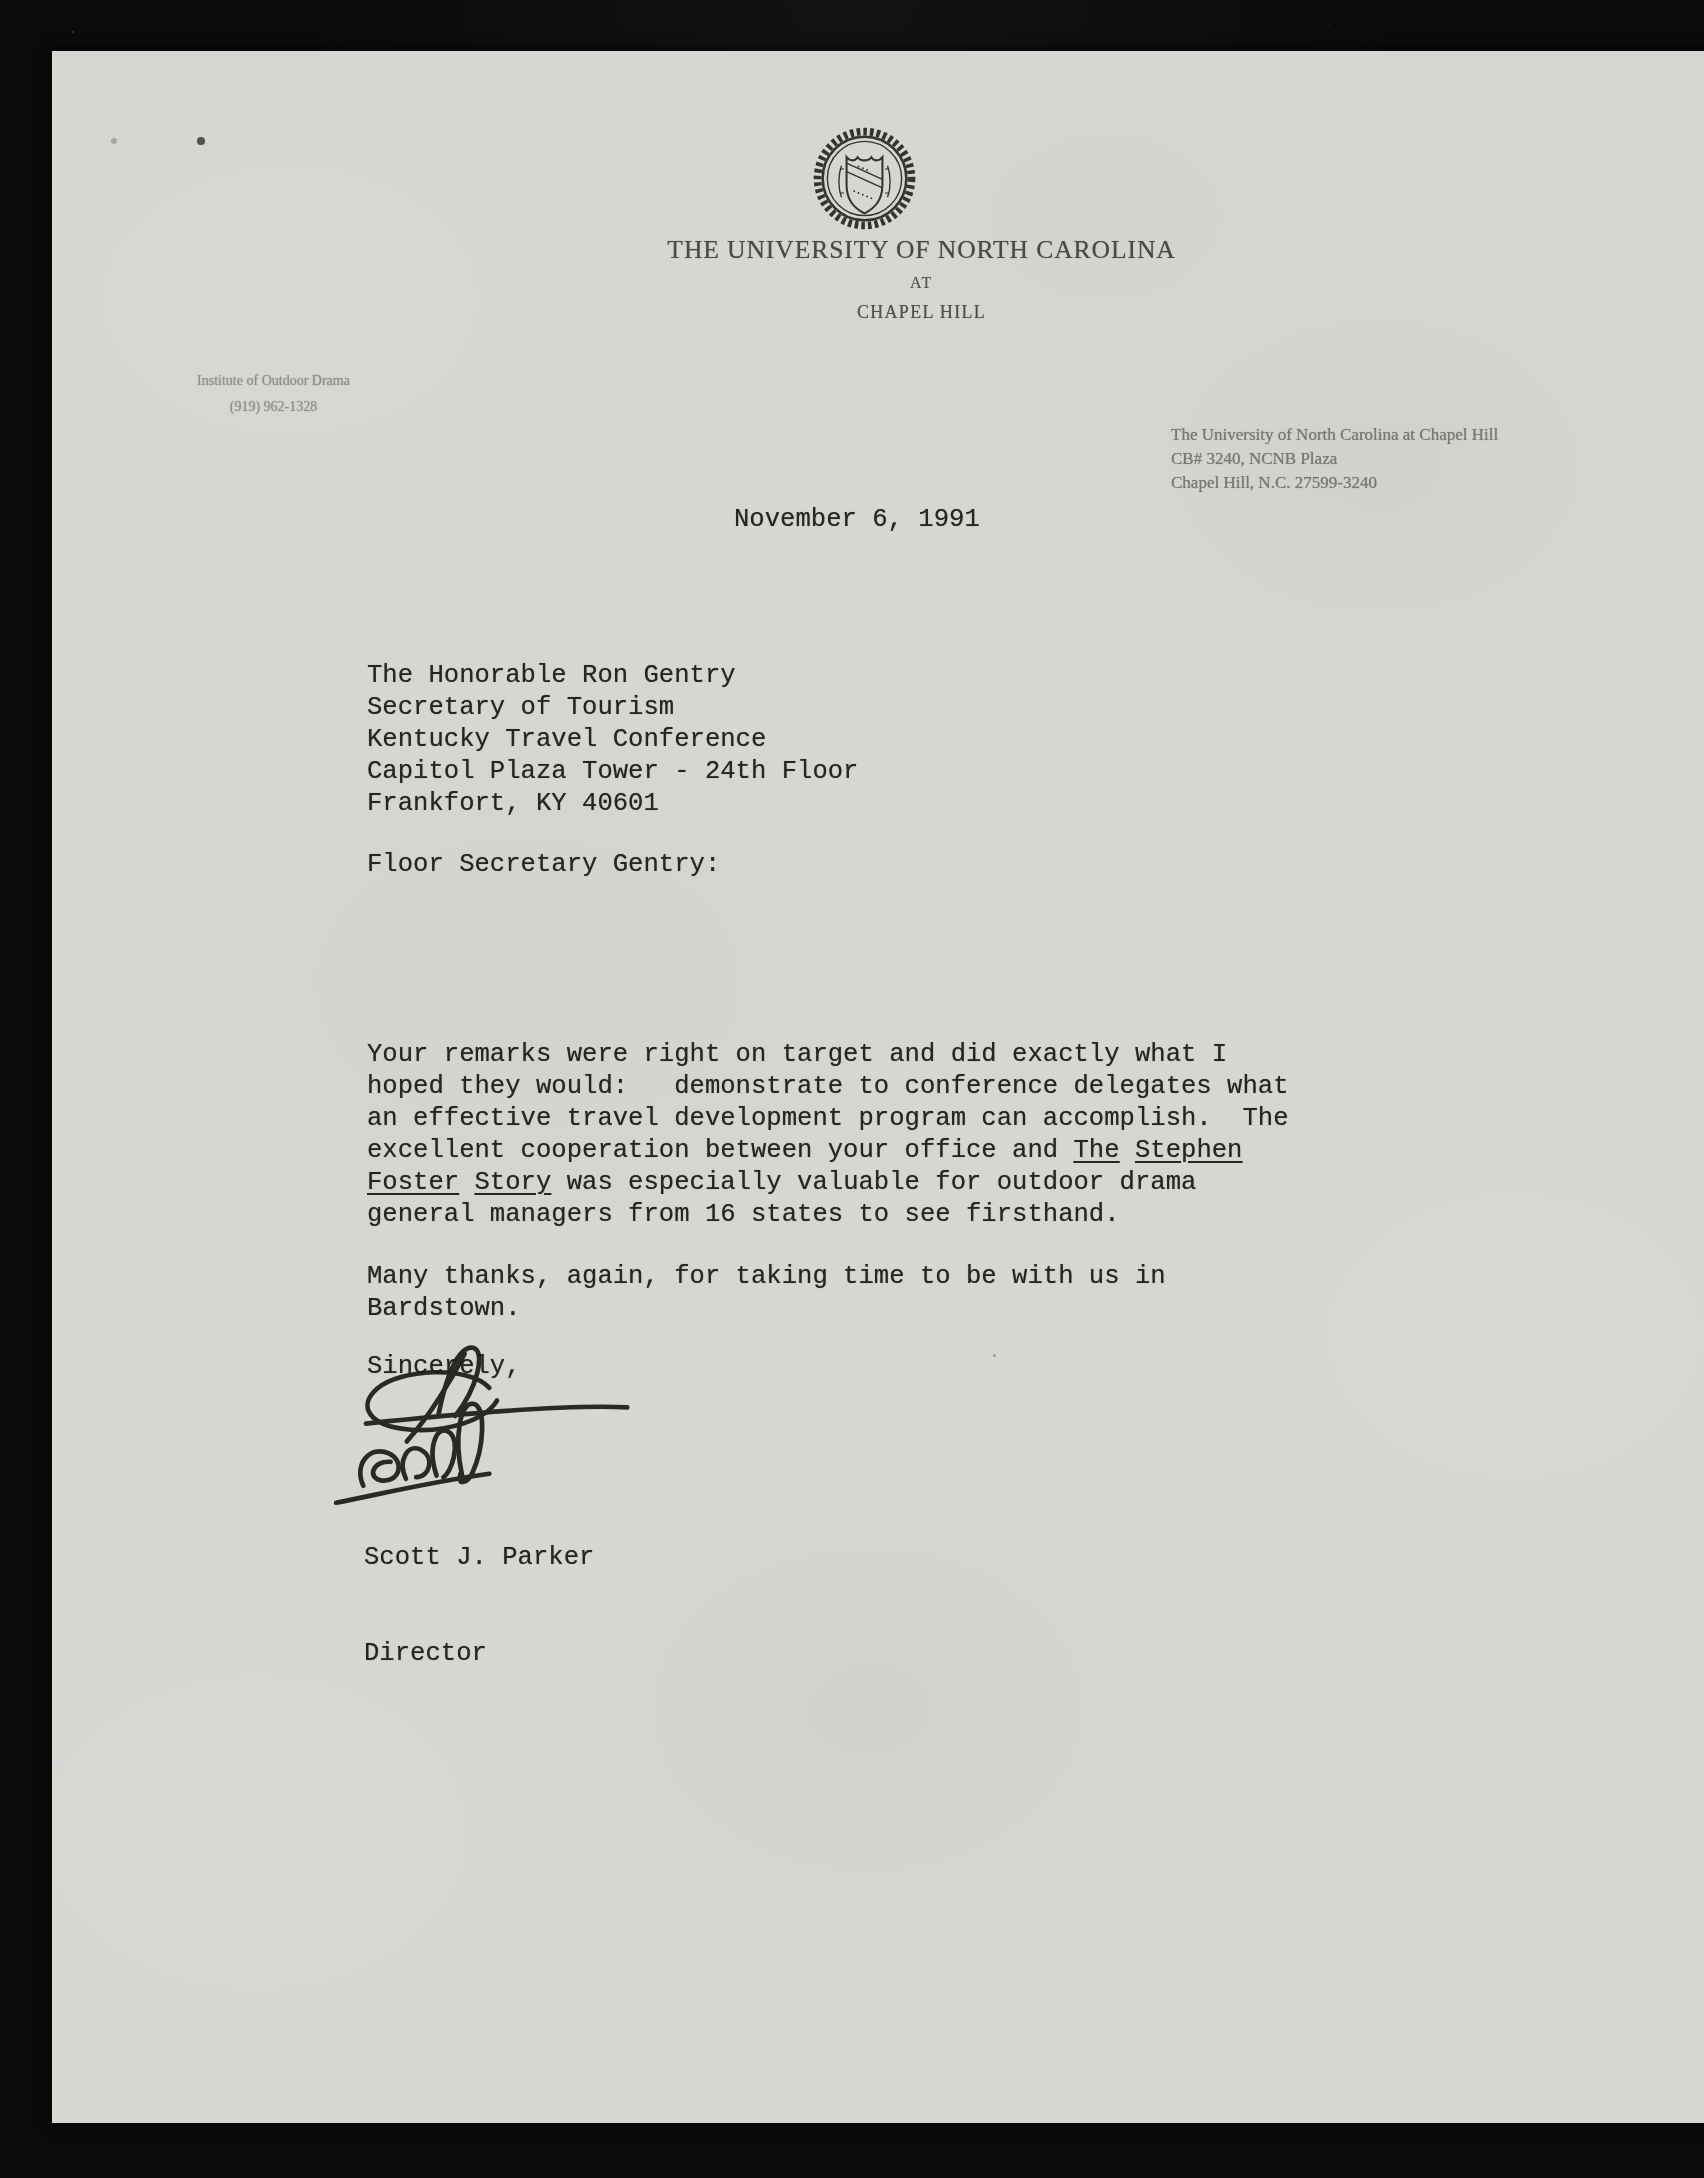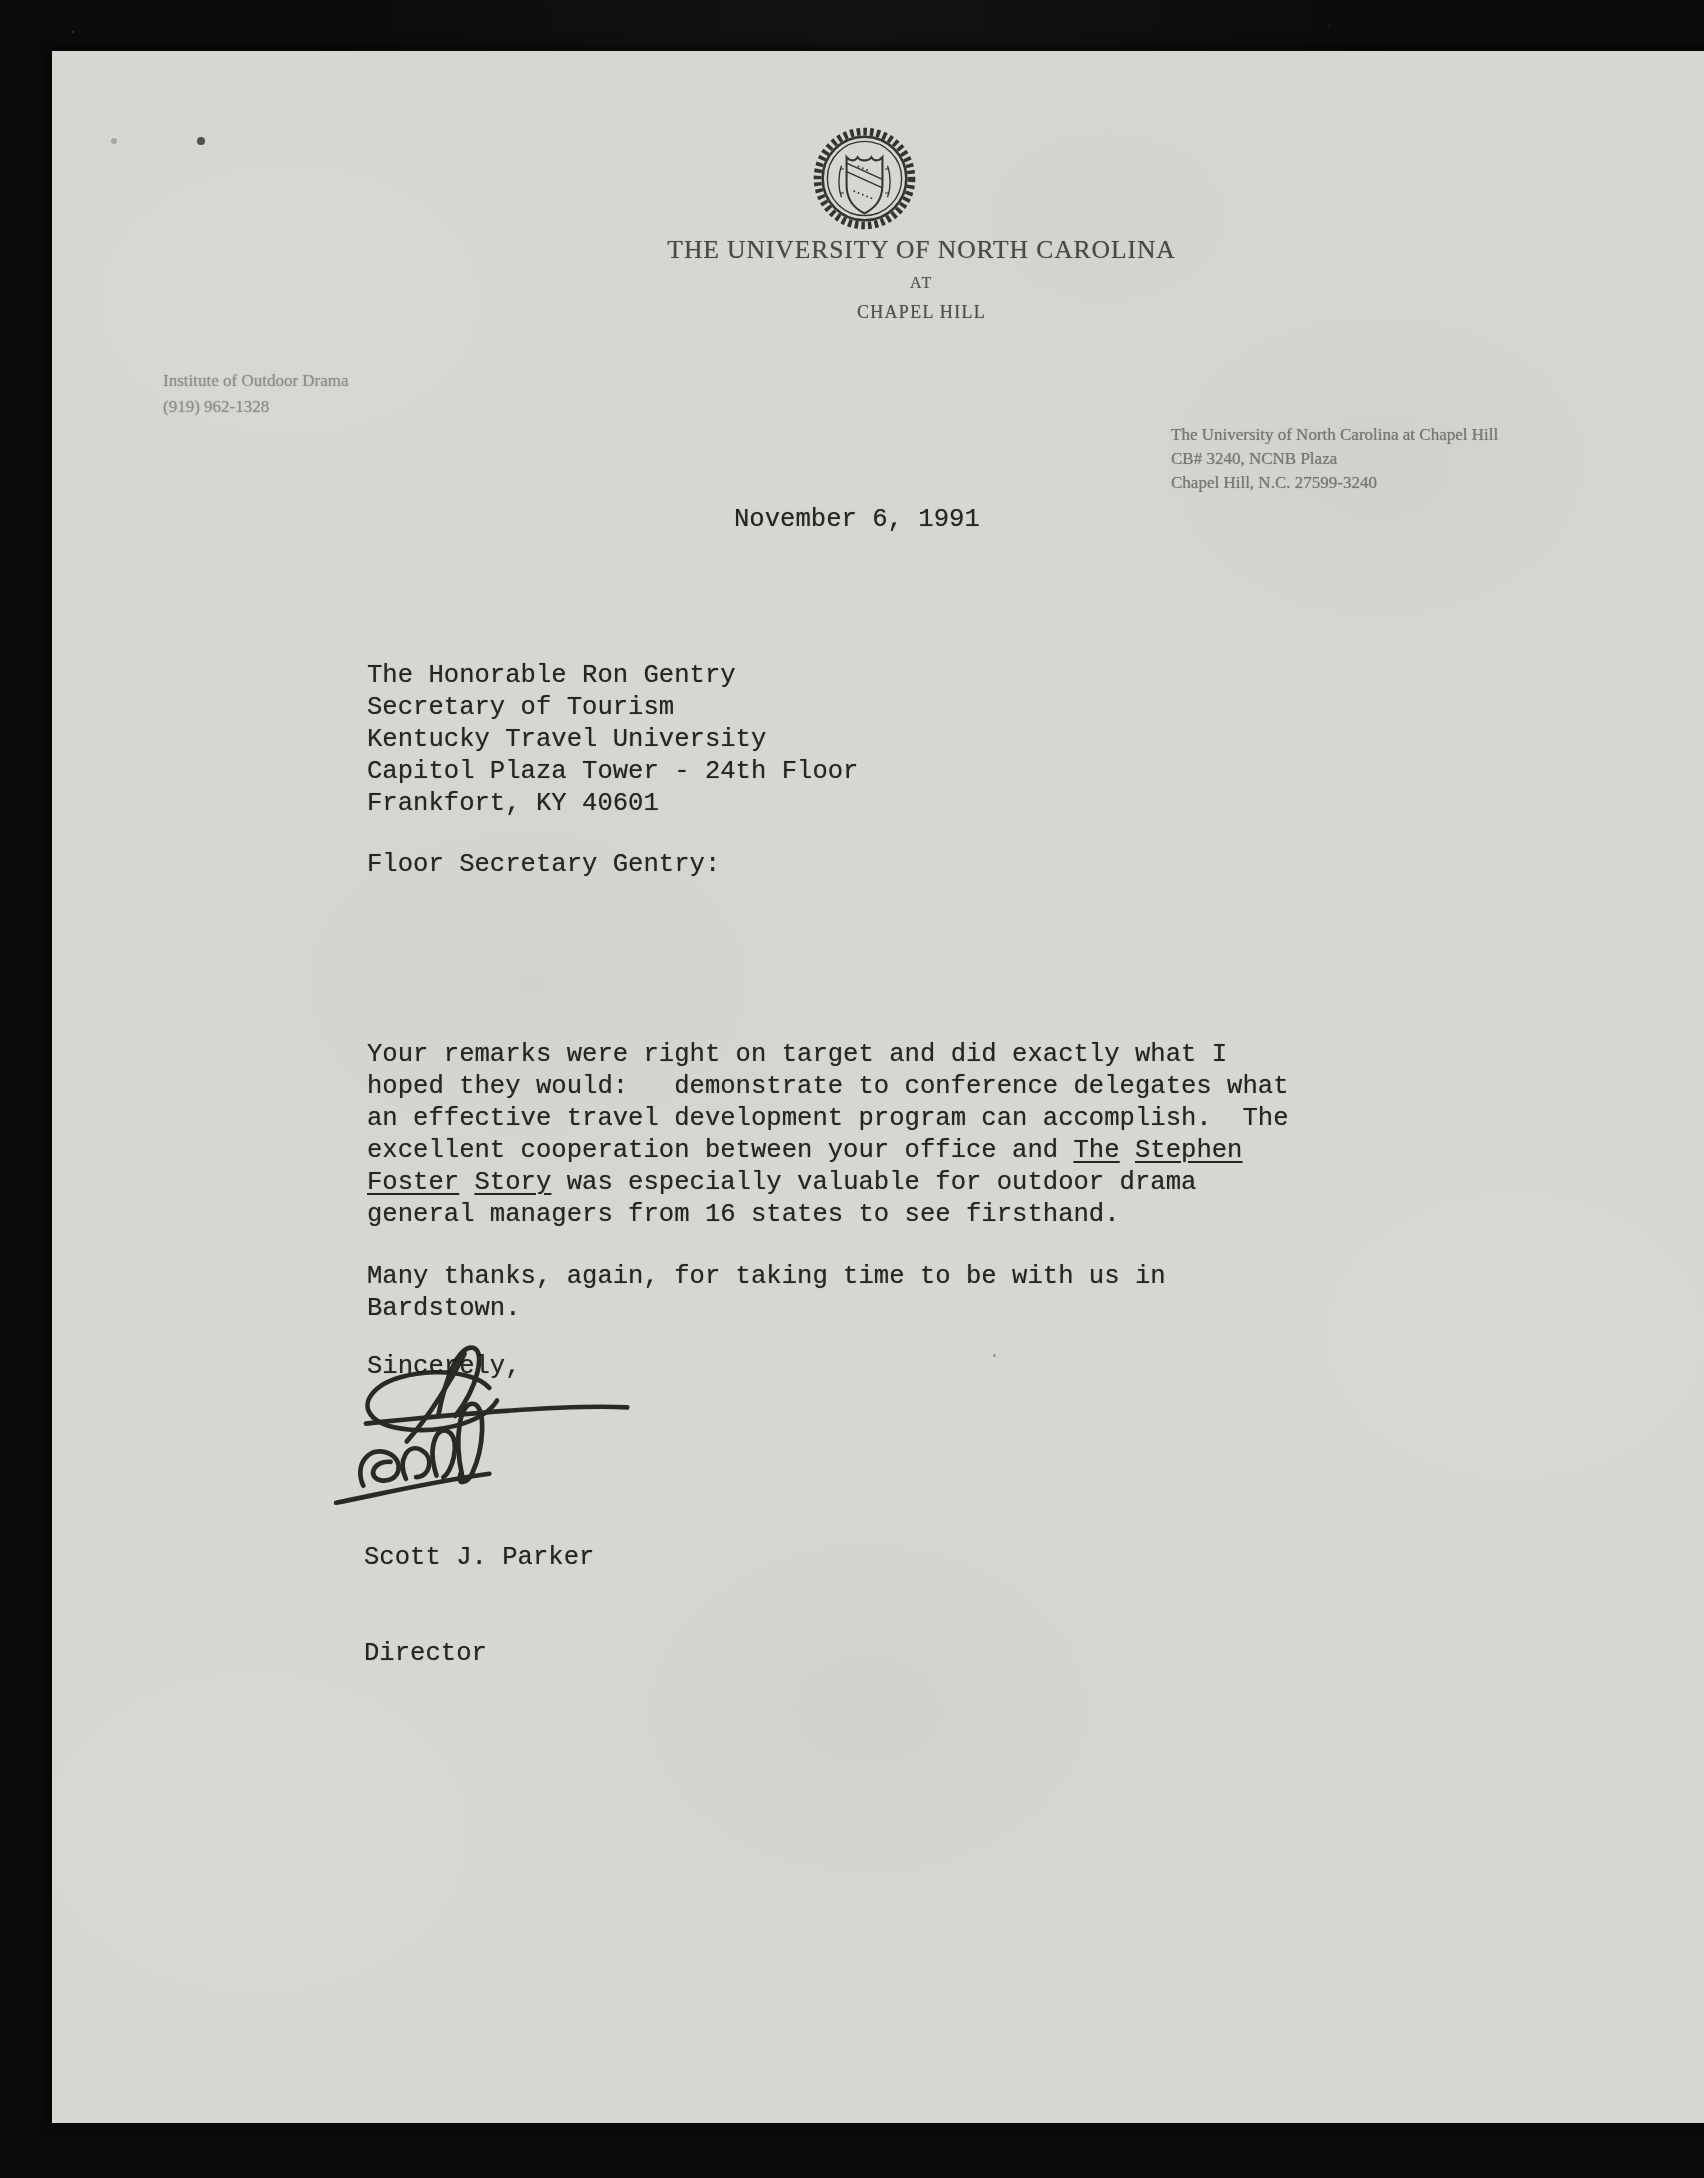--- a/index.html
+++ b/index.html
@@ -58,21 +58,22 @@
   .seal{position:absolute;left:757px;top:72px;width:111px;height:111px;}
   .univ-title{
     top:184px;font-size:25.6px;letter-spacing:0.9px;color:#4a4a42;
     text-shadow:0 0 0.9px rgba(74,74,66,.6);
   }
   .univ-at{top:223px;font-size:16px;letter-spacing:1.7px;color:#565650;text-shadow:0 0 0.9px rgba(86,86,80,.6);}
   .univ-city{top:251px;font-size:18px;letter-spacing:1.3px;color:#50504a;text-shadow:0 0 0.9px rgba(80,80,74,.6);}
 
   .lh-left{
     position:absolute;left:111px;top:317px;width:221px;
-    font-size:17px;line-height:25.6px;
+    text-align:center;
+    font-size:14px;line-height:25.6px;
     color:#8f9189;
     text-shadow:0 0 1.3px rgba(143,145,137,.9);
   }
   .lh-right{
     position:absolute;left:1119px;top:324px;width:477px;
     font-size:17px;line-height:24px;
     color:#777971;
     text-shadow:0 0 1px rgba(119,121,113,.85);
     margin-top:48px;
   }
@@ -136,21 +137,21 @@
     </div>
 
     <div class="lh-right serif">
       <div>The University of North Carolina at Chapel Hill</div>
       <div>CB# 3240, NCNB Plaza</div>
       <div>Chapel Hill, N.C. 27599-3240</div>
     </div>
 
     <div class="date mono">November 6, 1991</div>
 
-    <div class="recipient mono"><div class="line"><span>The Honorable Ron Gentry</span></div><div class="line"><span>Secretary of Tourism</span></div><div class="line"><span>Kentucky Travel University</span></div><div class="line"><span>Capitol Plaza Tower - 24th Floor</span></div><div class="line"><span>Frankfort, KY 40601</span></div></div>
+    <div class="recipient mono"><div class="line"><span>The Honorable Ron Gentry</span></div><div class="line"><span>Secretary of Tourism</span></div><div class="line"><span>Kentucky Travel Conference</span></div><div class="line"><span>Capitol Plaza Tower - 24th Floor</span></div><div class="line"><span>Frankfort, KY 40601</span></div></div>
 
     <div class="salutation mono">Floor Secretary Gentry:</div>
 
     <div class="para p2 mono"><div class="line"><span>Your remarks were right on target and did exactly what I</span></div><div class="line"><span>hoped they would:   demonstrate to conference delegates what</span></div><div class="line"><span>an effective travel development program can accomplish.  The</span></div><div class="line"><span>excellent cooperation between your office and </span><span class="u">The</span><span> </span><span class="u">Stephen</span></div><div class="line"><span class="u">Foster</span><span> </span><span class="u">Story</span><span> was especially valuable for outdoor drama</span></div><div class="line"><span>general managers from 16 states to see firsthand.</span></div></div>
     <div class="para p3 mono"><div class="line"><span>Many thanks, again, for taking time to be with us in</span></div><div class="line"><span>Bardstown.</span></div></div>
 
     <div class="closing mono">Sincerely,</div>
 
     <svg class="signature" viewBox="0 0 680 215">
       <g fill="none" stroke="#1d1d18" stroke-width="5.5" stroke-linecap="round" stroke-linejoin="round" opacity="0.93">

